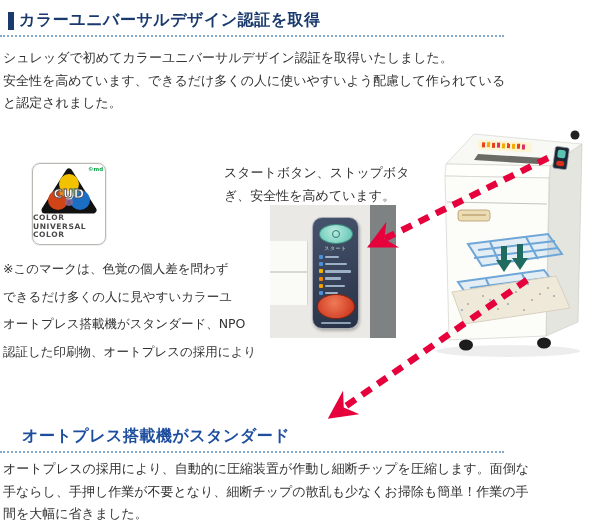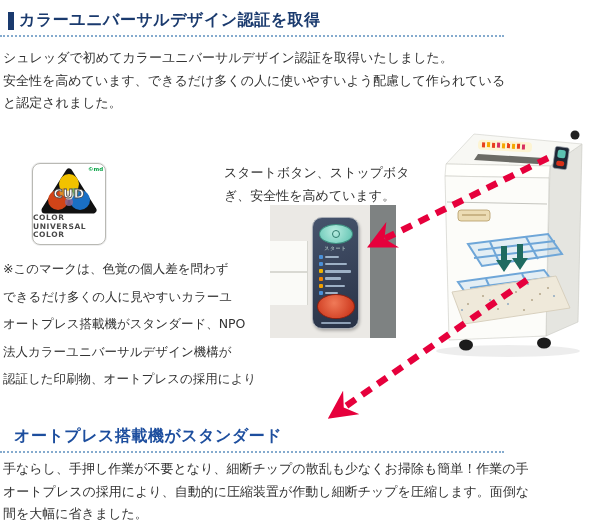--- a/index.html
+++ b/index.html
@@ -6,21 +6,21 @@
   body{width:600px;height:520px;position:relative;overflow:hidden;
        font-family:"DejaVu Sans","Liberation Sans",sans-serif;}
   .abs{position:absolute;}
 
   
   .h-row{position:absolute;left:0;width:504px;display:flex;align-items:center;
          border-bottom:2px dotted var(--dotted);box-sizing:border-box;}
   .h1{top:6px;height:31px;padding-left:8px;}
   .h1 .bar{width:6px;height:18px;background:var(--heading_navy);margin-right:5px;flex:0 0 auto;}
   .h1 .txt{font-size:16px;font-weight:bold;color:var(--heading_navy);letter-spacing:.5px;}
-  .h2{top:421px;height:32px;padding-left:14px;}
+  .h2{top:421px;height:32px;padding-left:22px;}
   .h2 .txt{font-size:16px;font-weight:bold;color:var(--heading_blue);letter-spacing:.5px;}
 
   .body-text{color:var(--body_text);font-size:13px;line-height:22.5px;white-space:nowrap;}
   .note-text{color:var(--body_text);font-size:12.5px;line-height:19.5px;white-space:nowrap;margin-top:8px;}
 
   
   .badge{left:32px;top:163px;width:72px;height:80px;background:#fff;border:1px solid #b9b9b4;
          border-radius:8px;box-shadow:0 0 0 1px #eee;text-align:left;}
   .badge .cap{font-size:7.5px;font-weight:bold;color:#4a4a4a;letter-spacing:.6px;line-height:8.5px;}
   .badge .mark{position:absolute;top:2px;right:2px;font-size:8px;transform:scale(.68);
@@ -87,21 +87,20 @@
   </svg>
   <div class="cap">COLOR</div>
   <div class="cap">UNIVERSAL</div>
   <div class="cap">COLOR</div>
 </div>
 
 <div class="abs note-wrap">
   <div class="note-text">※このマークは、色覚の個人差を問わず</div>
   <div class="note-text">できるだけ多くの人に見やすいカラーユ</div>
   <div class="note-text">オートプレス搭載機がスタンダード、NPO</div>
-  <div class="note-text">法人カラーユニバーサルデザイン機構が</div>
   <div class="note-text">認証した印刷物、オートプレスの採用により</div>
 </div>
 
 <div class="abs callout-wrap">
   <div class="body-text">スタートボタン、ストップボタ</div>
   <div class="body-text">ぎ、安全性を高めています。</div>
 </div>
 
 <div class="abs photo">
   <div class="shelf"></div>
@@ -238,16 +237,16 @@
   </defs>
   <line x1="548" y1="158" x2="376" y2="243" stroke-width="6.5" stroke-dasharray="11 8" style="stroke:var(--arrow_red)" marker-end="url(#ah)"></line>
   <line x1="527" y1="280" x2="336" y2="413" stroke-width="6.5" stroke-dasharray="11 8" style="stroke:var(--arrow_red)" marker-end="url(#ah)"></line>
 </svg>
 
 <div class="h-row h2">
   <span class="txt">オートプレス搭載機がスタンダード</span>
 </div>
 
 <div class="abs p2-wrap">
+  <div class="body-text">オートプレスの採用により、自動的に圧縮装置が作動し細断チップを圧縮します。面倒な</div>
   <div class="body-text">手ならし、手押し作業が不要となり、細断チップの散乱も少なくお掃除も簡単！作業の手</div>
-  <div class="body-text">オートプレスの採用により、自動的に圧縮装置が作動し細断チップを圧縮します。面倒な</div>
   <div class="body-text">間を大幅に省きました。</div>
 </div>
 
 </body></html>

